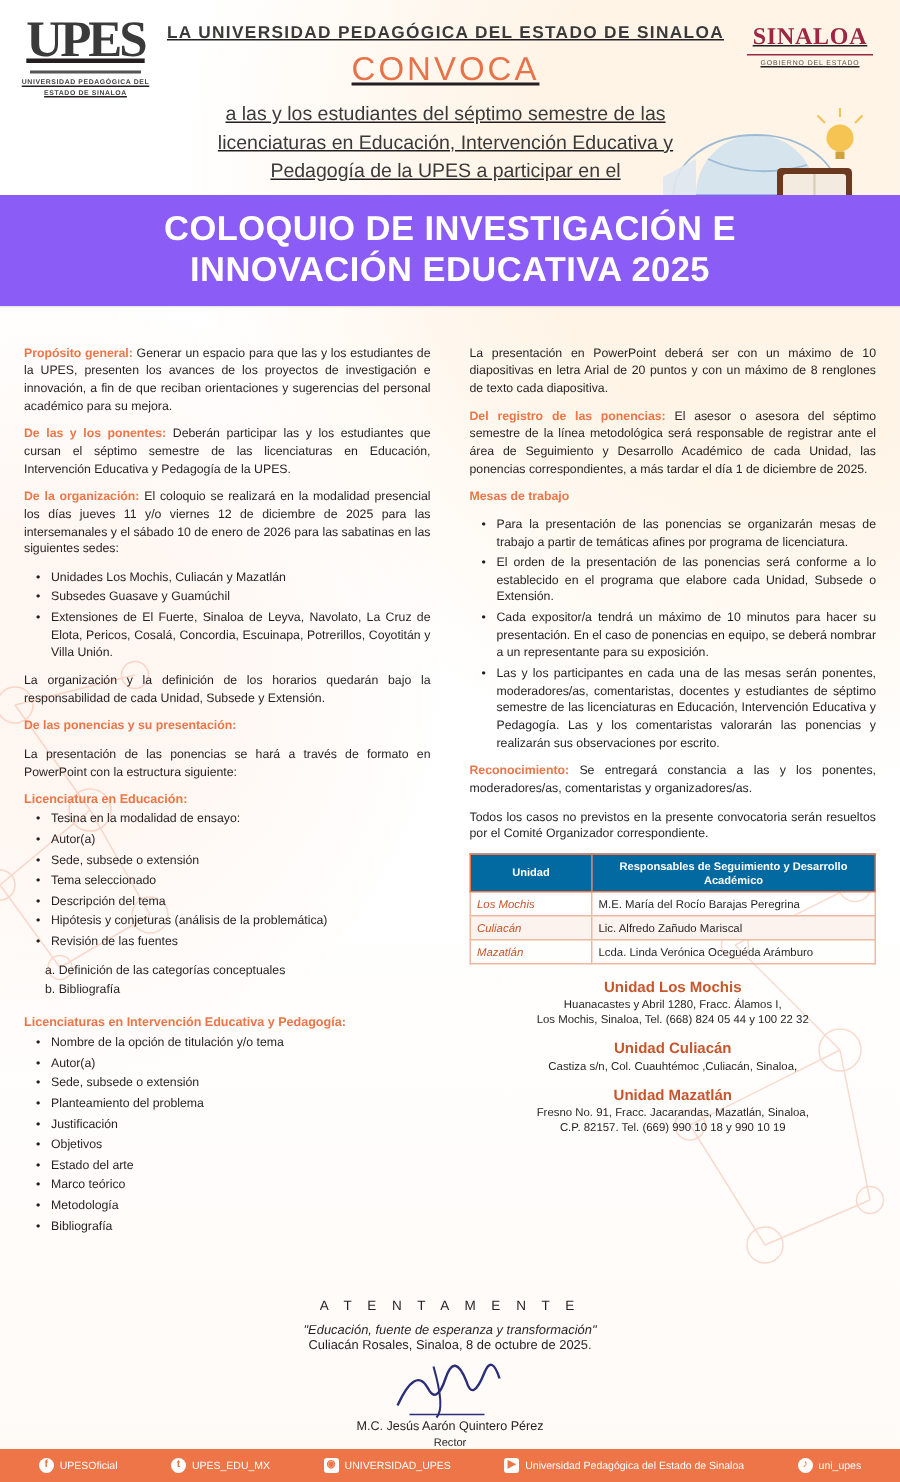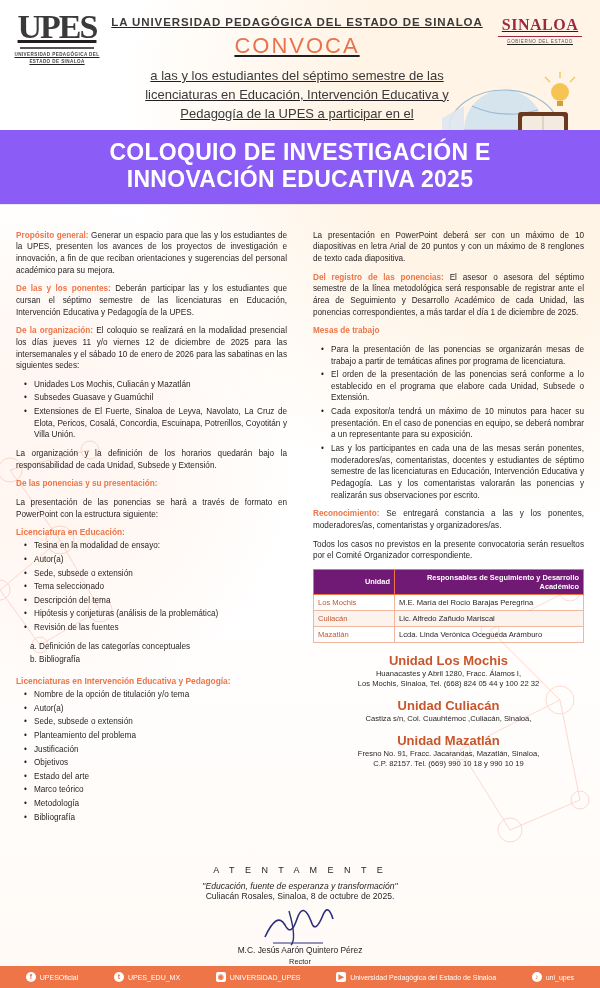--- a/index.html
+++ b/index.html
@@ -82,32 +82,32 @@
   ul.dash { list-style:none; padding-left:8px; }
   ul.dash li { position:relative; padding-left:10px; }
   ul.dash li:before { content:"•"; position:absolute; left:0; }
   .sub-a { list-style:none; padding-left:14px; margin:2px 0 0 0;}
   .sub-a li { font-size:8.2px; }
   .head-orange { color:#ee7547; font-weight:bold; font-size:8.4px; margin:6px 0 3px 0;}
 
   
   table.sedes { width:100%; border-collapse:collapse; margin-top:4px; }
   table.sedes th {
-    background:#701a75; color:#fff; font-size:7.4px; font-weight:bold;
-    padding:3px 4px; text-align:right; border:1px solid #ee7547;
+    background:#0369a1; color:#fff; font-size:7.4px; font-weight:bold;
+    padding:3px 4px; text-align:center; border:1px solid #ee7547;
   }
   table.sedes td {
     font-size:7.6px; padding:3px 4px; border:1px solid #f0b79f; color:#231f20;
   }
-  table.sedes td.unidad { color:#c8562c; }
+  table.sedes td.unidad { color:#c8562c;font-style:italic; }
   table.sedes tr:nth-child(even) td { background:#fdf3ee; }
 
   
   .contact { text-align:center; margin-top:10px; }
-  .contact .u { color:#c8562c; font-weight:bold; font-size:13px; margin-bottom:1px;}
+  .contact .u { color:#c8562c; font-weight:bold; font-size:10px; margin-bottom:1px;}
   .contact .l { font-size:7.6px; line-height:1.4; }
   .contact-block { margin-bottom:8px; }
 
   
   .atentamente { text-align:center; margin-top:16px; position:relative;}
   .at-word { font-size:9px; letter-spacing:4px; color:#231f20;margin-top:35px; }
   .at-lema { font-size:8.6px; font-style:italic; margin-top:6px;}
   .at-place { font-size:8.6px; }
   .rector { font-size:8.4px; margin-top:2px;}
   .rector small { display:block; font-size:7.4px; }

